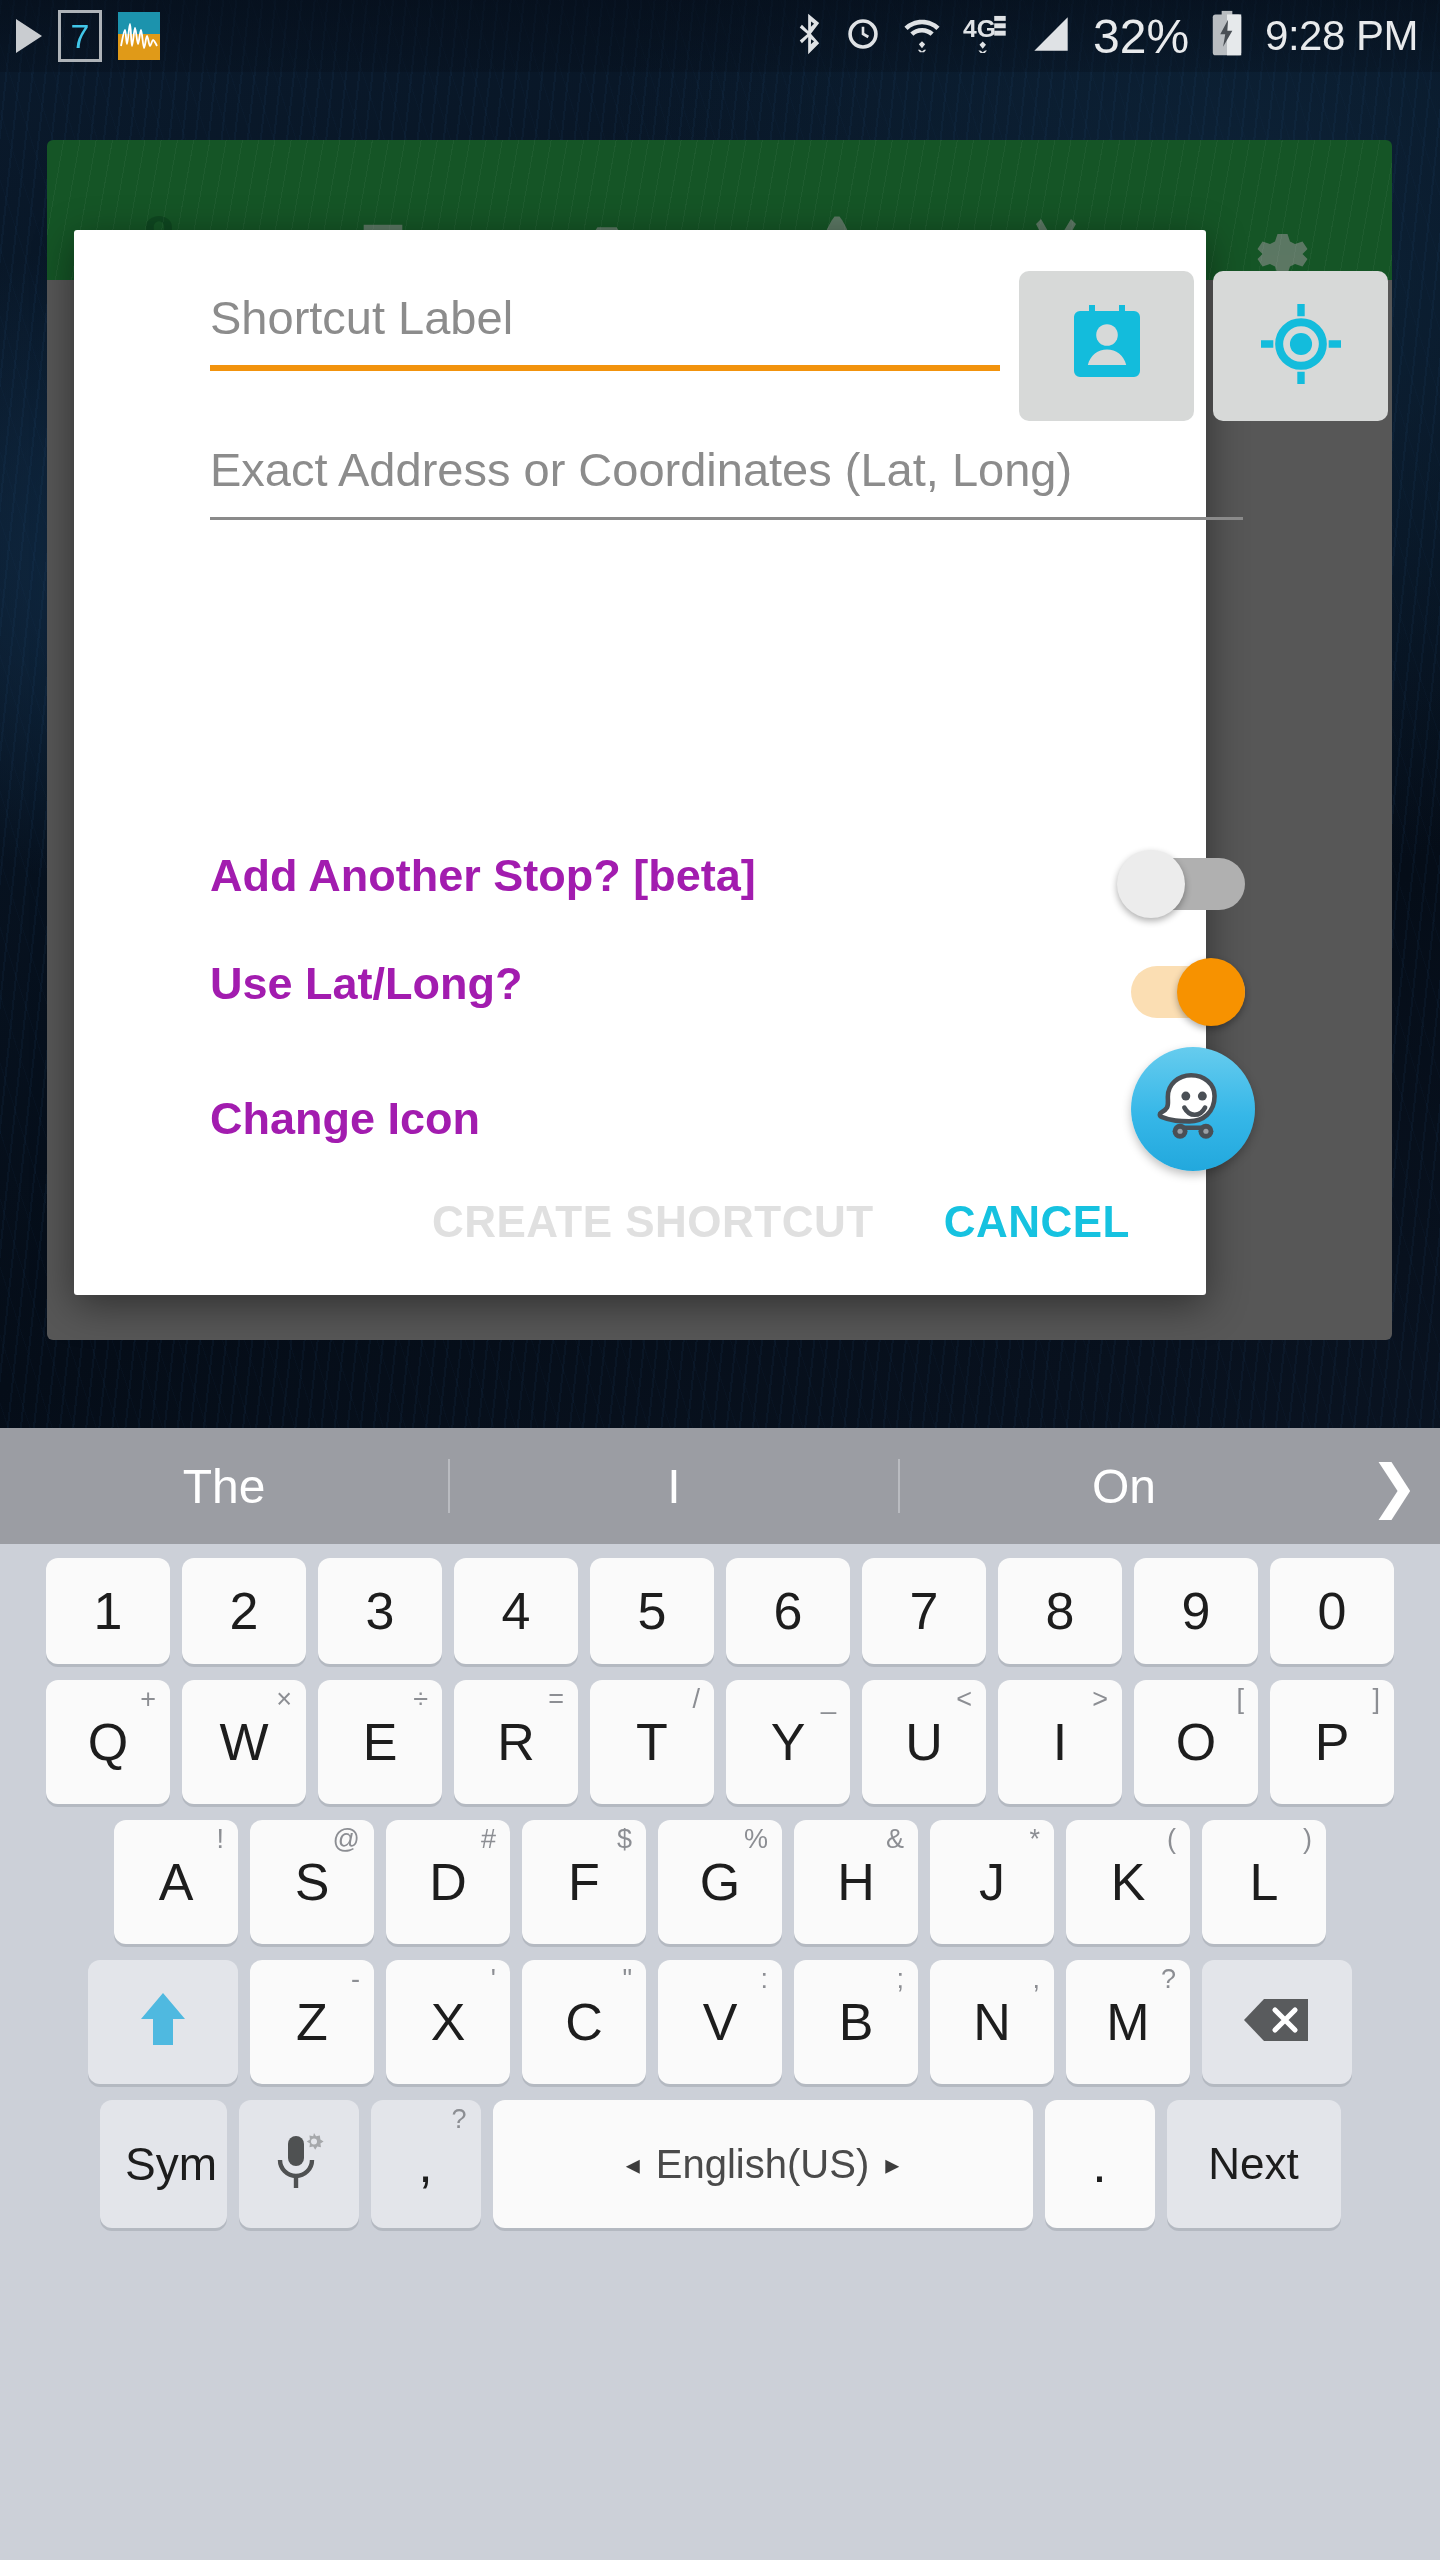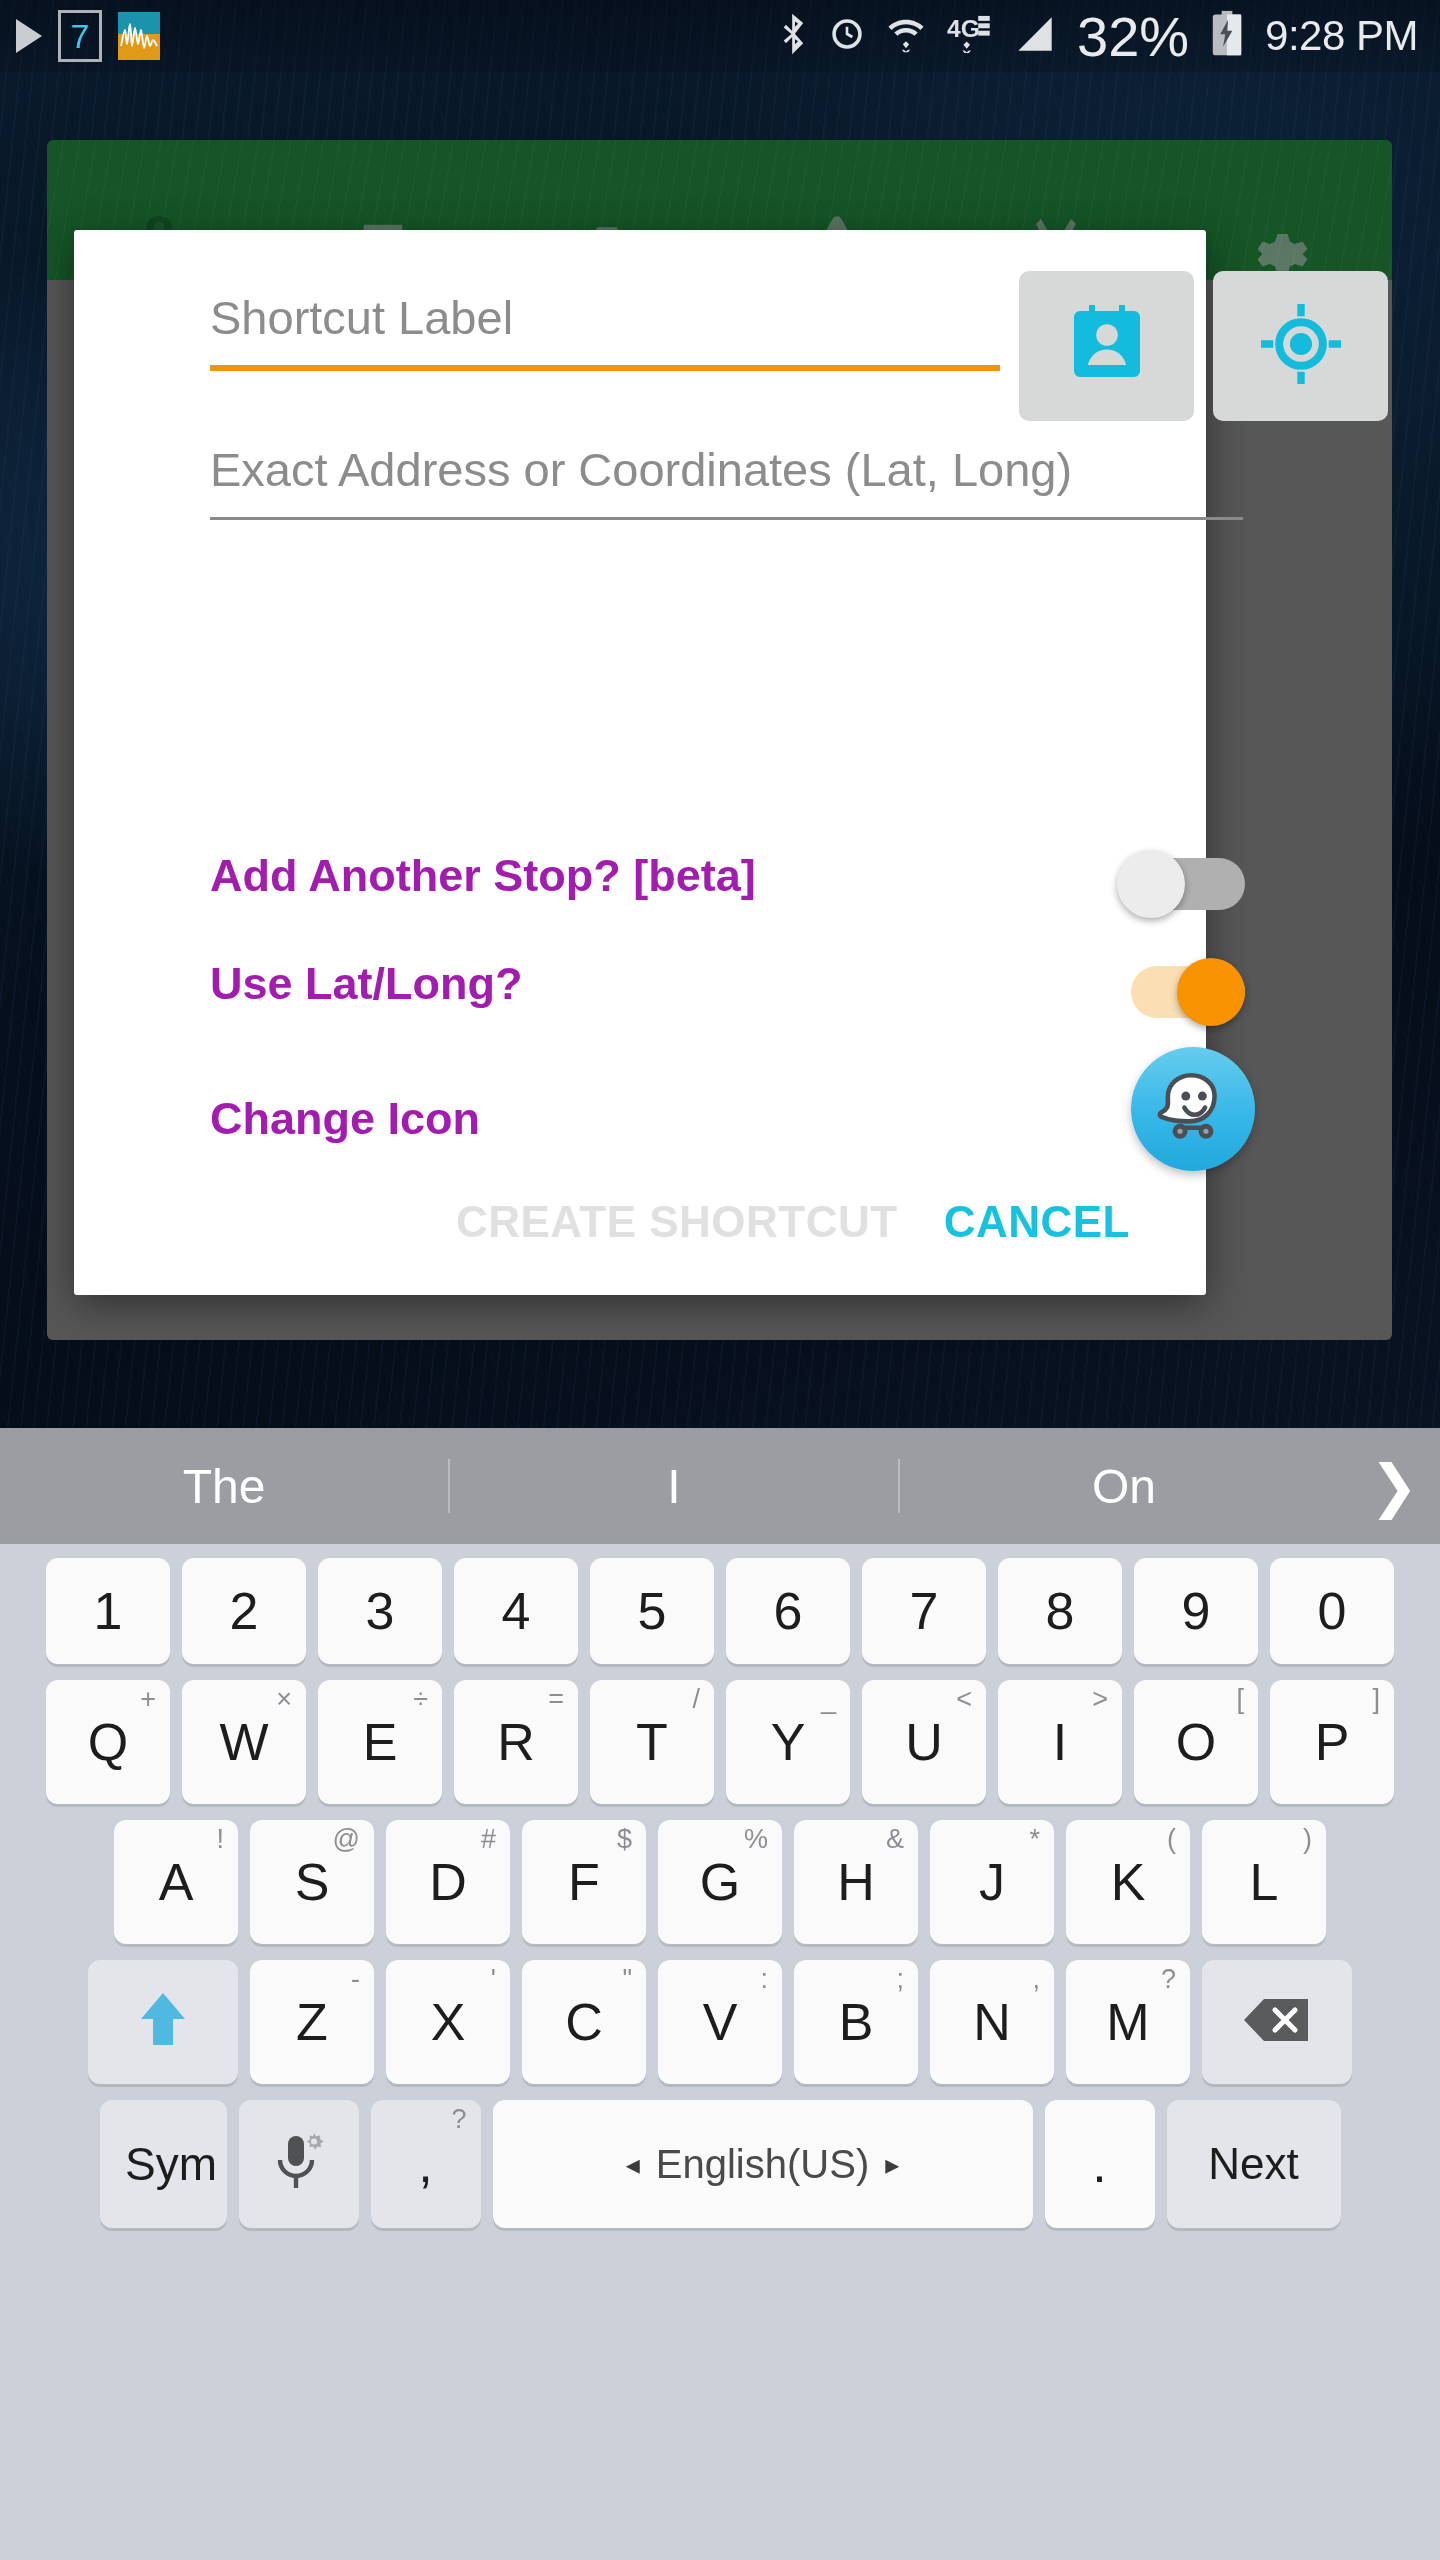--- a/index.html
+++ b/index.html
@@ -32,21 +32,21 @@
     display: flex; align-items: center; z-index: 60;
     background: linear-gradient(180deg, rgba(4,10,20,.55), rgba(4,10,20,.25));
   }
   .sb-left { display: flex; align-items: center; gap: 16px; padding-left: 16px; }
   .sb-right { margin-left: auto; display: flex; align-items: center; gap: 22px; padding-right: 22px; }
   .sb-play { width:0;height:0;border-left:26px solid #c9ccd0;border-top:17px solid transparent;border-bottom:17px solid transparent; }
   .sb-badge7 { width:44px;height:52px;border:3px solid #aeb3b8;display:flex;align-items:center;justify-content:center;color:#41c6e8;font-size:34px;line-height:1; }
   .sb-wave { width:42px;height:48px;background:linear-gradient(180deg,#1c93ad 0 46%,#e09a18 46% 100%);position:relative;overflow:hidden; }
   .sb-wave svg { position:absolute; left:0; top:0; }
   .sb-txt { color:#e8eaec; font-size:42px; letter-spacing:-.5px; }
-  .sb-pct { color:#e8eaec; font-size:56px; }
+  .sb-pct { color:#e8eaec; font-size:48px; }
   .sb-ico { fill:#dfe2e5; }
 
   
   #appwin {
     position: absolute; left: 47px; top: 140px; width: 1345px; height: 1200px;
     border-radius: 6px; overflow: hidden; z-index: 10;
   }
   #apphdr { height: 140px; background: #155526; position: relative; }
   #apphdr::after{
     content:""; position:absolute; inset:0;
@@ -95,21 +95,21 @@
   .sw-on .sw-thumb { left:60px; background:#f79200; }
 
   #wazeicon {
     position: absolute; right: -10px; top: -46px;
     width: 124px; height: 124px; border-radius: 50%;
     background: linear-gradient(180deg, #66ccee 0%, #36b7e8 55%, #22a8dd 100%);
     box-shadow: 0 4px 10px rgba(0,0,0,.25);
     display:flex; align-items:center; justify-content:center;
   }
 
-  #dlgactions { position:absolute; right: 76px; bottom: 48px; display:flex; align-items:center; gap: 46px; }
+  #dlgactions { position:absolute; right: 76px; bottom: 48px; display:flex; align-items:center; gap: 70px; }
   .dlgbtn { font-size: 44px; font-weight: bold; letter-spacing: .5px; }
   #createbtn { color: #e0e0e0; }
   #cancelbtn { color: #16c2e0; }
 
   
   #keyboard { position:absolute; left:0; bottom:0; width:1440px; height:1132px; background:#ccd0d8; z-index:50; }
   #suggbar { height: 116px; background:#9b9da3; display:flex; align-items:center; position:relative; }
   .sugg { flex:1; text-align:center; color:#fff; font-size:48px; }
   .sugg-div { width:2px; height:54px; background:#b9bbc0; }
   .sugg-arrow { width:92px; display:flex; align-items:center; justify-content:center; color:#fff; font-size:58px; }

